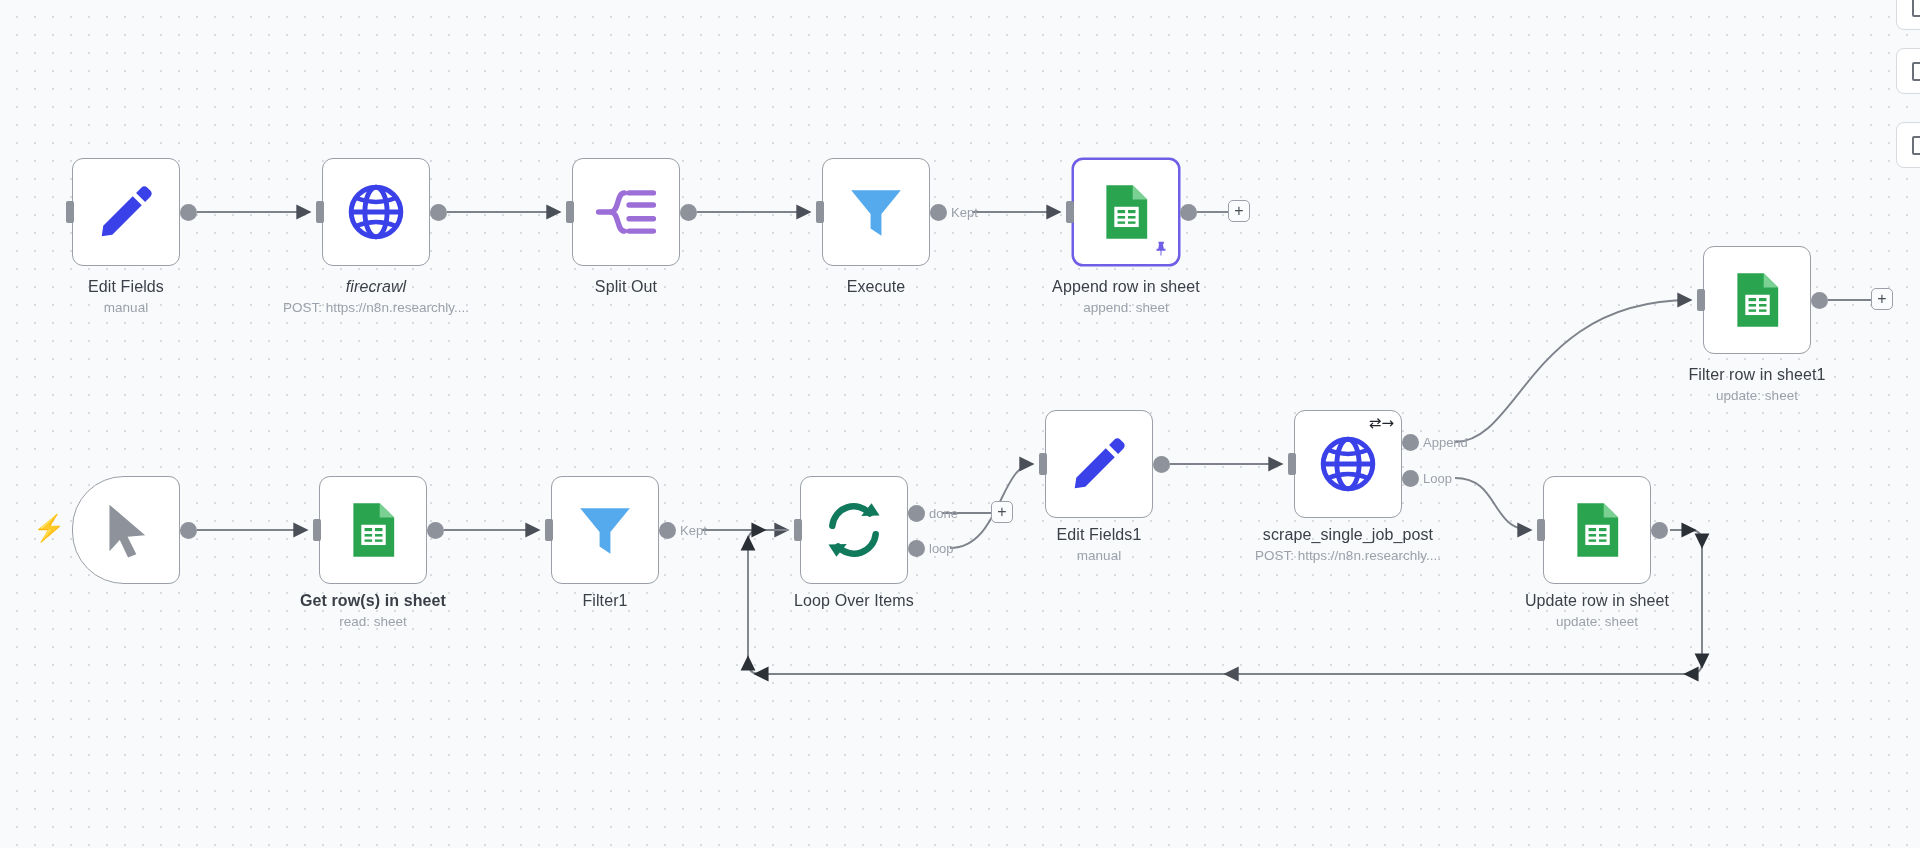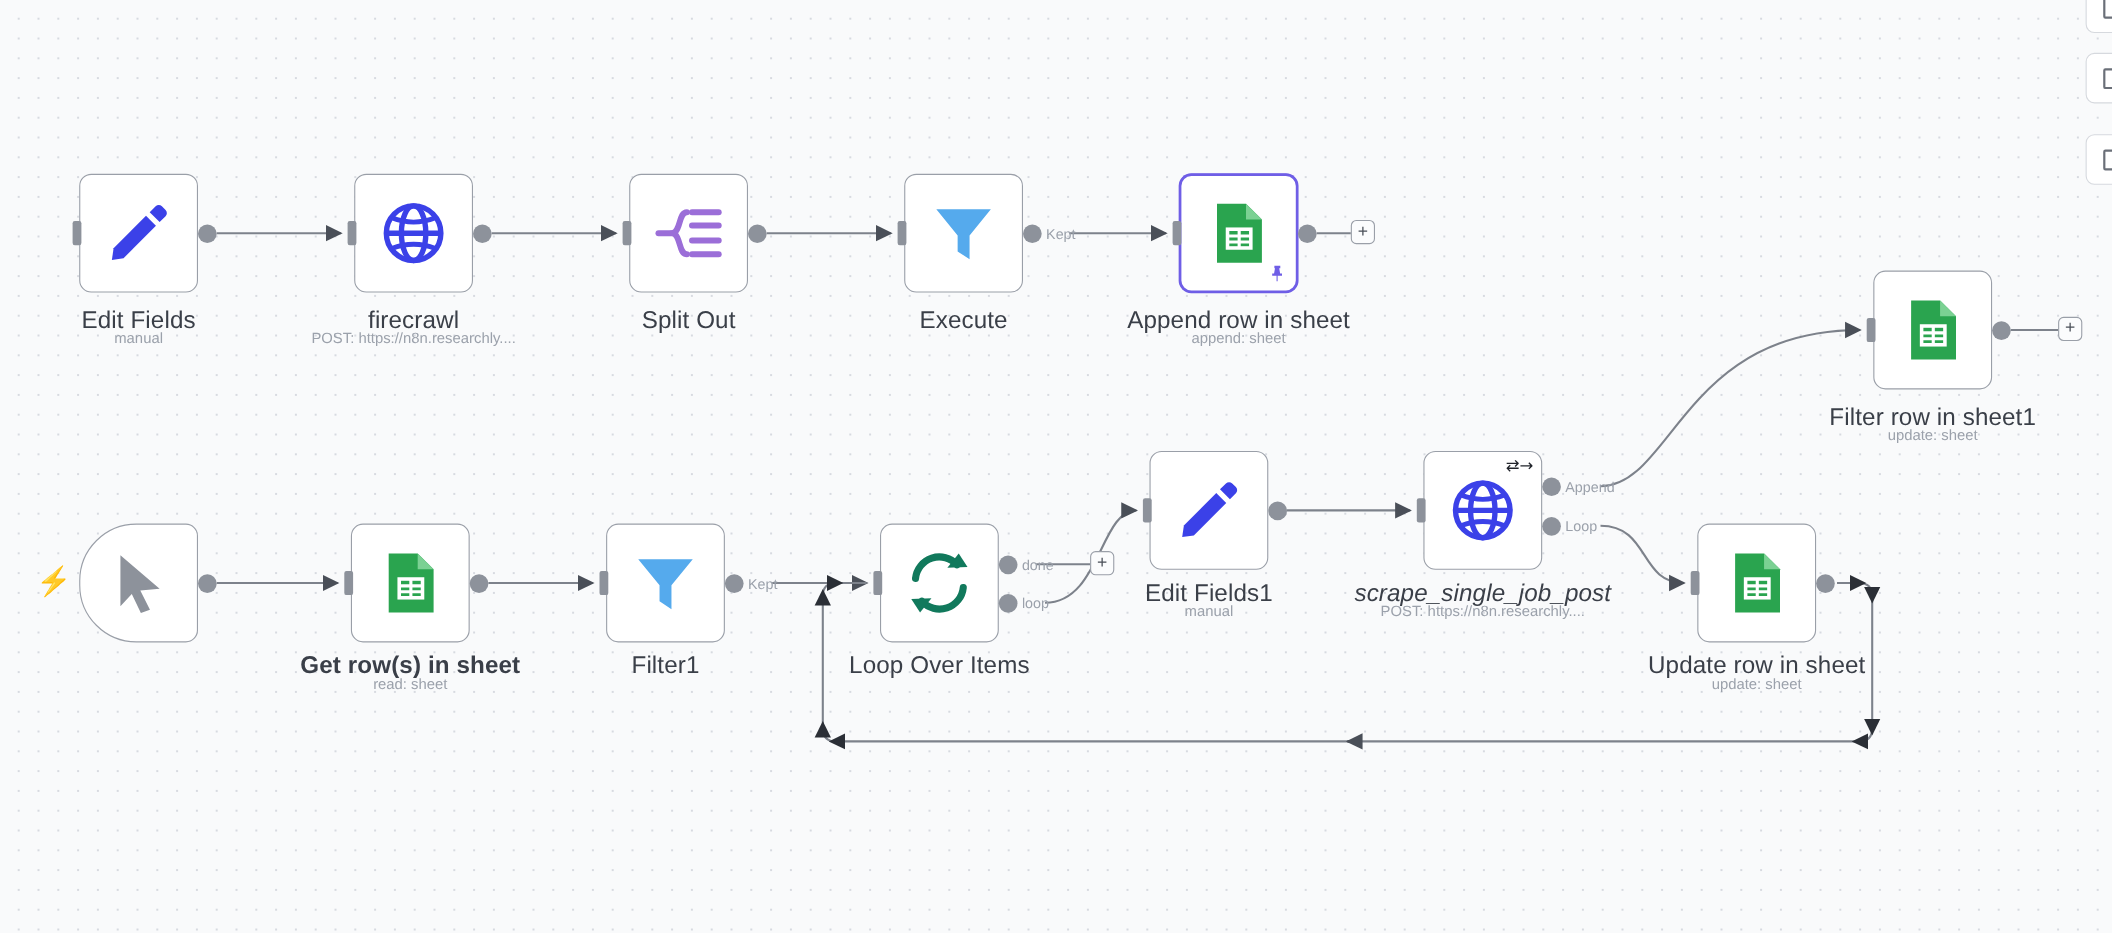--- a/index.html
+++ b/index.html
@@ -38,21 +38,21 @@
     box-shadow: 0 0 0 0.5px #6f5ee6;
   }
   .node.trigger {
     border-radius: 52px 11px 11px 52px;
   }
   .node-icon { width: 62px; height: 62px; display: block; }
   
   .node-label {
     position: absolute;
     text-align: center;
-    font-size: 22px;
+    font-size: 16px;
     color: #3a3f48;
     line-height: 1.28;
     white-space: pre-line;
     z-index: 4;
     letter-spacing: 0.1px;
   }
   .node-sub {
     position: absolute;
     text-align: center;
     font-size: 13.5px;
@@ -195,21 +195,21 @@
     <svg class="node-icon" viewBox="0 0 24 24">
       <circle cx="12" cy="12" r="9.6" fill="none" stroke="#3b41e8" stroke-width="1.9"></circle>
       <ellipse cx="12" cy="12" rx="4.3" ry="9.6" fill="none" stroke="#3b41e8" stroke-width="1.9"></ellipse>
       <line x1="2.4" y1="12" x2="21.6" y2="12" stroke="#3b41e8" stroke-width="1.9"></line>
       <path d="M4.3 6.6 Q12 9.6 19.7 6.6" fill="none" stroke="#3b41e8" stroke-width="1.7"></path>
       <path d="M4.3 17.4 Q12 14.4 19.7 17.4" fill="none" stroke="#3b41e8" stroke-width="1.7"></path>
     </svg>
   </div>
   <div class="port-in" style="left:316px; top:201px;"></div>
   <div class="port-out" style="left:430px; top:204px;"></div>
-  <div class="node-label" style="left:256px; top:277px; width:240px;">firecrawl</div>
+  <div class="node-label" style="left:256px; top:277px; width:240px;font-style:italic;">firecrawl</div>
   <div class="node-sub" style="left:246px; top:300px; width:260px;">POST: https://n8n.researchly....</div>
 
   <div class="node" style="left:572px; top:158px;">
     <svg class="node-icon" viewBox="0 0 24 24">
       <g stroke="#9b6ed8" stroke-width="2.1" fill="none" stroke-linecap="round">
         <line x1="1.4" y1="12" x2="6.2" y2="12"></line>
         <path d="M11.4 4.6 C8.4 4.6 9.4 11.2 6.4 12 C9.4 12.8 8.4 19.4 11.4 19.4"></path>
         <line x1="13.2" y1="4.6" x2="22.6" y2="4.6"></line>
         <line x1="13.2" y1="9.3" x2="22.6" y2="9.3"></line>
         <line x1="13.2" y1="14.6" x2="22.6" y2="14.6"></line>
@@ -333,21 +333,21 @@
       <path d="M4.3 6.6 Q12 9.6 19.7 6.6" fill="none" stroke="#3b41e8" stroke-width="1.7"></path>
       <path d="M4.3 17.4 Q12 14.4 19.7 17.4" fill="none" stroke="#3b41e8" stroke-width="1.7"></path>
     </svg>
     <span class="retry-badge">⇄→</span>
   </div>
   <div class="port-in" style="left:1288px; top:453px;"></div>
   <div class="port-out" style="left:1402px; top:434px;"></div>
   <div class="port-lbl" style="left:1423px; top:435px;">Append</div>
   <div class="port-out" style="left:1402px; top:470px;"></div>
   <div class="port-lbl" style="left:1423px; top:471px;">Loop</div>
-  <div class="node-label" style="left:1228px; top:525px; width:240px;font-style:italic;">scrape_single_job_post</div>
+  <div class="node-label" style="left:1228px; top:525px; width:240px;">scrape_single_job_post</div>
   <div class="node-sub" style="left:1218px; top:548px; width:260px;">POST: https://n8n.researchly....</div>
 
   <div class="node" style="left:1543px; top:476px;">
     <svg class="node-icon" viewBox="0 0 24 24">
       <path d="M4.4 1.6 H14.6 L20.2 7.2 V22.4 H4.4 Z" fill="#2aa44f"></path>
       <path d="M14.6 1.6 L20.2 7.2 H14.6 Z" fill="#7bd193"></path>
       <rect x="8.1" y="10.6" width="8.2" height="6.6" fill="none" stroke="#ffffff" stroke-width="1.25"></rect>
       <line x1="8.1" y1="13.0" x2="16.3" y2="13.0" stroke="#ffffff" stroke-width="1.1"></line>
       <line x1="8.1" y1="15.1" x2="16.3" y2="15.1" stroke="#ffffff" stroke-width="1.1"></line>
       <line x1="12.2" y1="10.6" x2="12.2" y2="17.2" stroke="#ffffff" stroke-width="1.1"></line>

